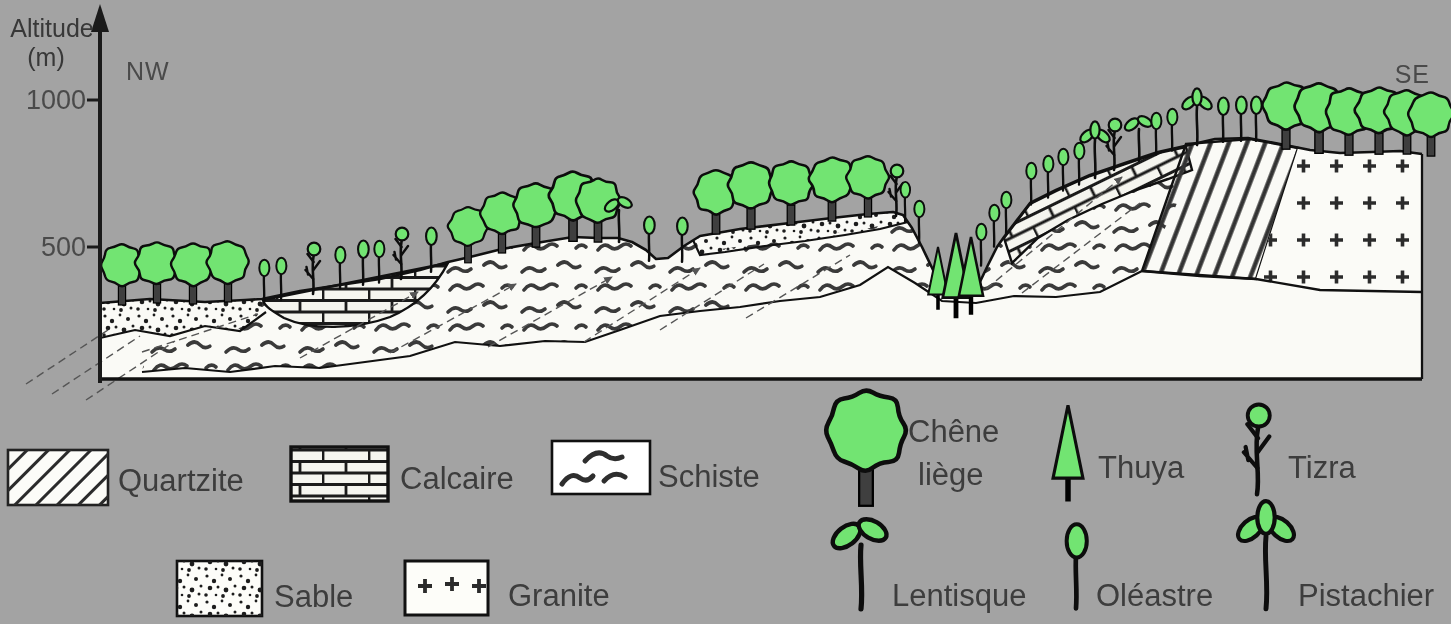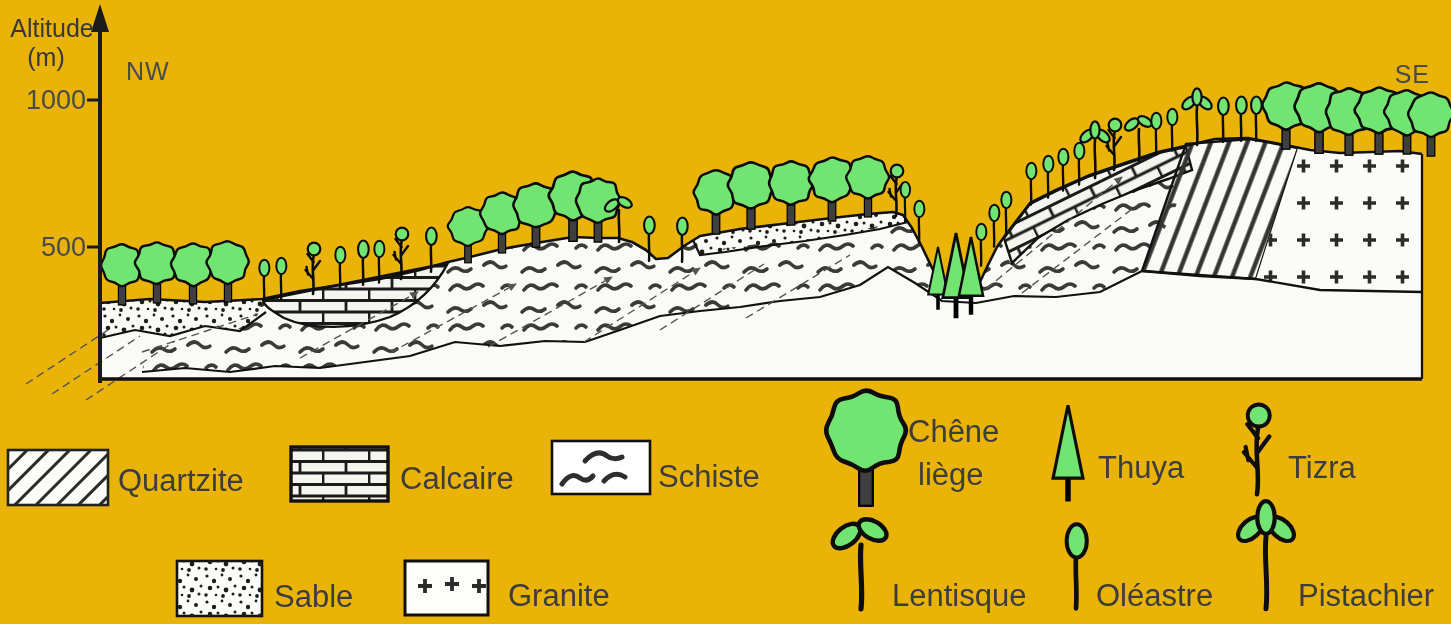--- a/index.html
+++ b/index.html
@@ -1,16 +1,16 @@
 <!DOCTYPE html>
 <html><head>
 <meta charset="utf-8">
 <style>
   html,body{margin:0;padding:0;background:#ffffff;}
-  #stage{position:relative;width:1451px;height:624px;background:#eab308;overflow:hidden;
+  #stage{position:relative;width:1451px;height:624px;background:#a3a3a3;overflow:hidden;
          font-family:"Liberation Sans",sans-serif;}
   svg text{font-family:"Liberation Sans",sans-serif;}
   .axis-num{font-size:27px;fill:#4a4a4a;}
   .dir-lab{font-size:25px;fill:#4a4a4a;letter-spacing:1px;}
   .alt-lab{font-size:25px;fill:#383838;}
   .leg-lab{font-size:31px;fill:#3d3d3d;}
 </style>
 </head>
 <body>
 

